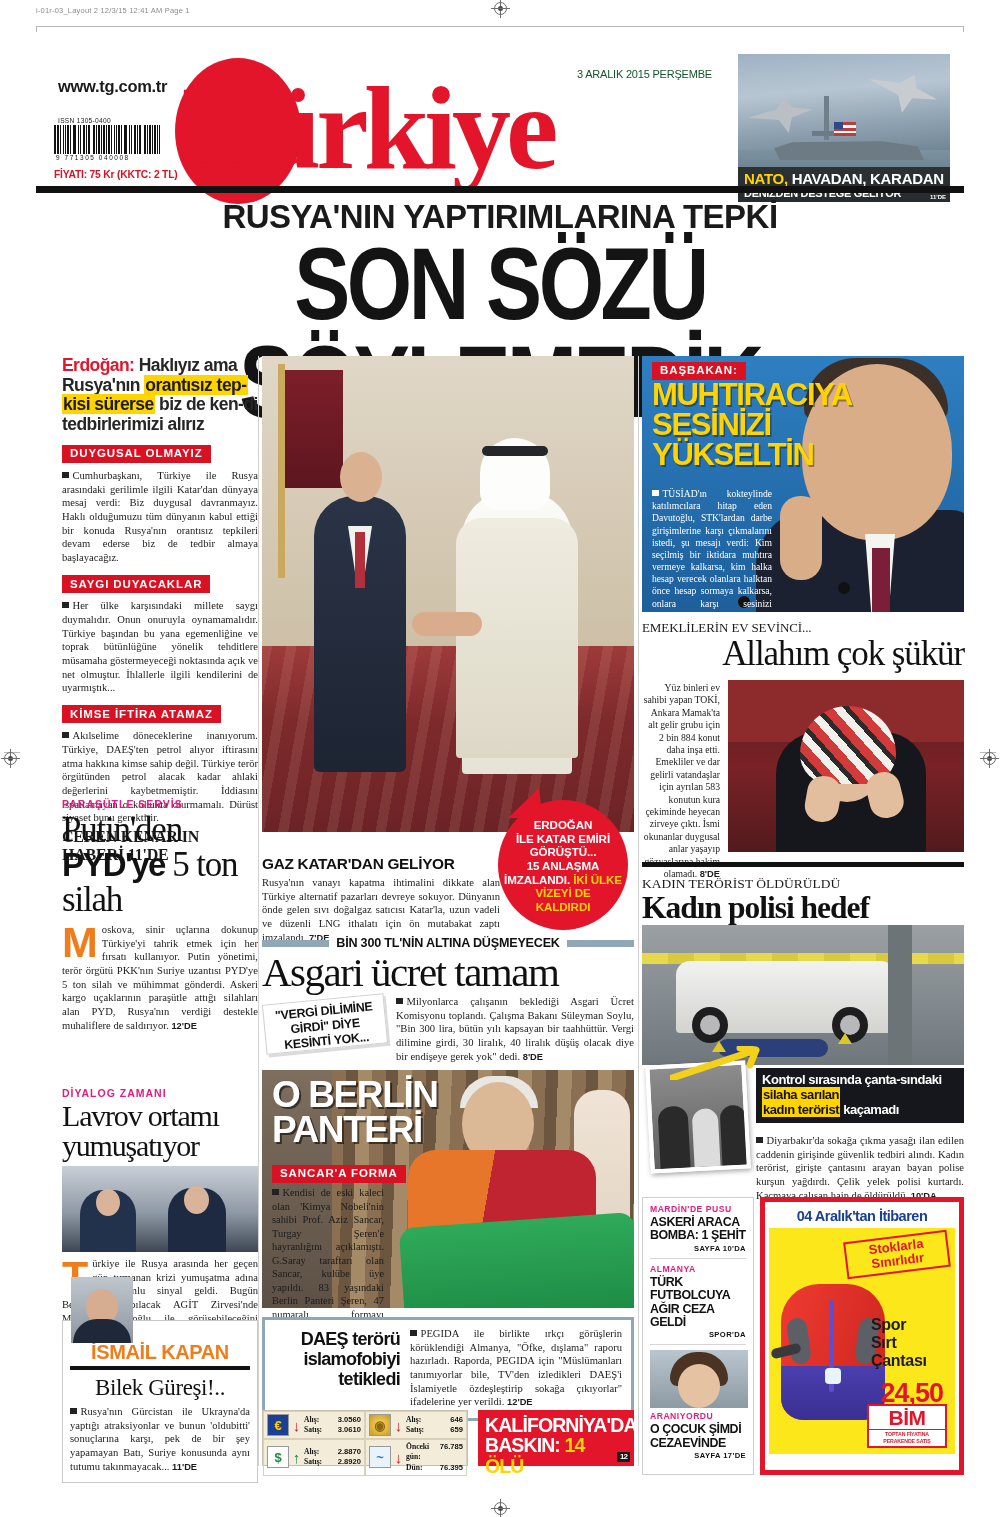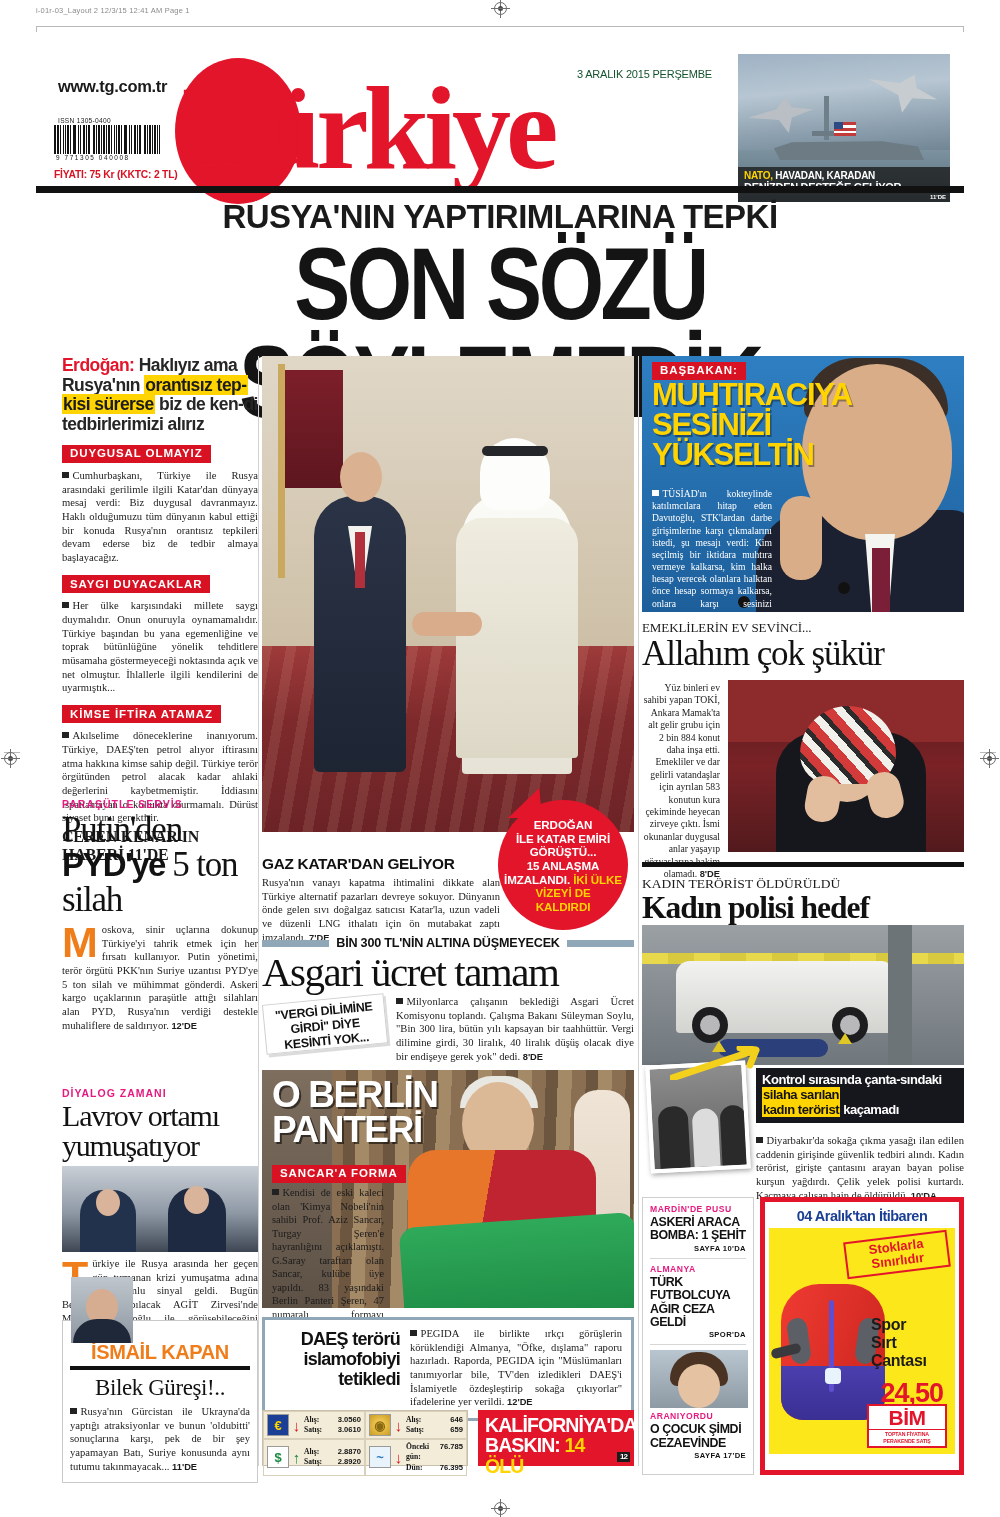--- a/index.html
+++ b/index.html
@@ -126,21 +126,21 @@
   .jet {
     position: absolute; background: #b9bfc4;
     clip-path: polygon(0% 42%, 44% 30%, 60% 0%, 68% 30%, 100% 44%, 66% 58%, 58% 100%, 46% 60%);
   }
   .jet1 { left: 10px; top: 44px; width: 66px; height: 36px; transform: rotate(-8deg); }
   .jet2 { right: 12px; top: 18px; width: 72px; height: 40px; transform: rotate(16deg); background: #c6ccd0; }
   .nato-caption {
     position: absolute; left: 0; right: 0; bottom: 0; height: 35px;
     background: rgba(25,25,25,.78); padding: 3px 5px 0 6px;
   }
-  .nato-caption .l1 { font-size: 10px; font-weight: bold; color: #ffffff; letter-spacing: -.3px; }
+  .nato-caption .l1 { font-size: 15px; font-weight: bold; color: #ffffff; letter-spacing: -.3px; }
   .nato-caption .l1 .hl { color: #ffd400; }
   .nato-caption .l2 { font-size: 11px; font-weight: bold; color: #ffffff; letter-spacing: -.3px; }
   .nato-caption .pg {
     position: absolute; right: 4px; bottom: 2px; font-size: 6px; color: #fff; font-weight: bold;
   }
   .black-rule {
     position: absolute; left: 36px; top: 186px; width: 928px; height: 7px; background: #111;
   }
 
   
@@ -512,21 +512,21 @@
   .bb-body .bullet { background: #fff; }
 
   .emek-kicker {
     position: absolute; left: 642px; top: 620px;
     font-family: "Liberation Serif", serif; font-size: 13px;
     color: #1b1b1b; letter-spacing: -.1px;
   }
   .emek-title {
     position: absolute; left: 642px; top: 636px; width: 322px;
     font-family: "Liberation Serif", serif; font-size: 35px;
-    color: #111; letter-spacing: -1.1px; line-height: 1;
+    color: #111; letter-spacing: -1.1px; line-height: 1; text-align: right;
   }
   .emek-body {
     position: absolute; left: 642px; top: 682px; width: 78px;
     font-family: "Liberation Serif", serif; font-size: 9.7px;
     line-height: 1.28; color: #1b1b1b; text-align: right;
   }
   .emek-photo {
     position: absolute; left: 728px; top: 680px; width: 236px; height: 172px;
     background: linear-gradient(#4f1b1d, #7a2226 50%, #521a1d);
     overflow: hidden;

